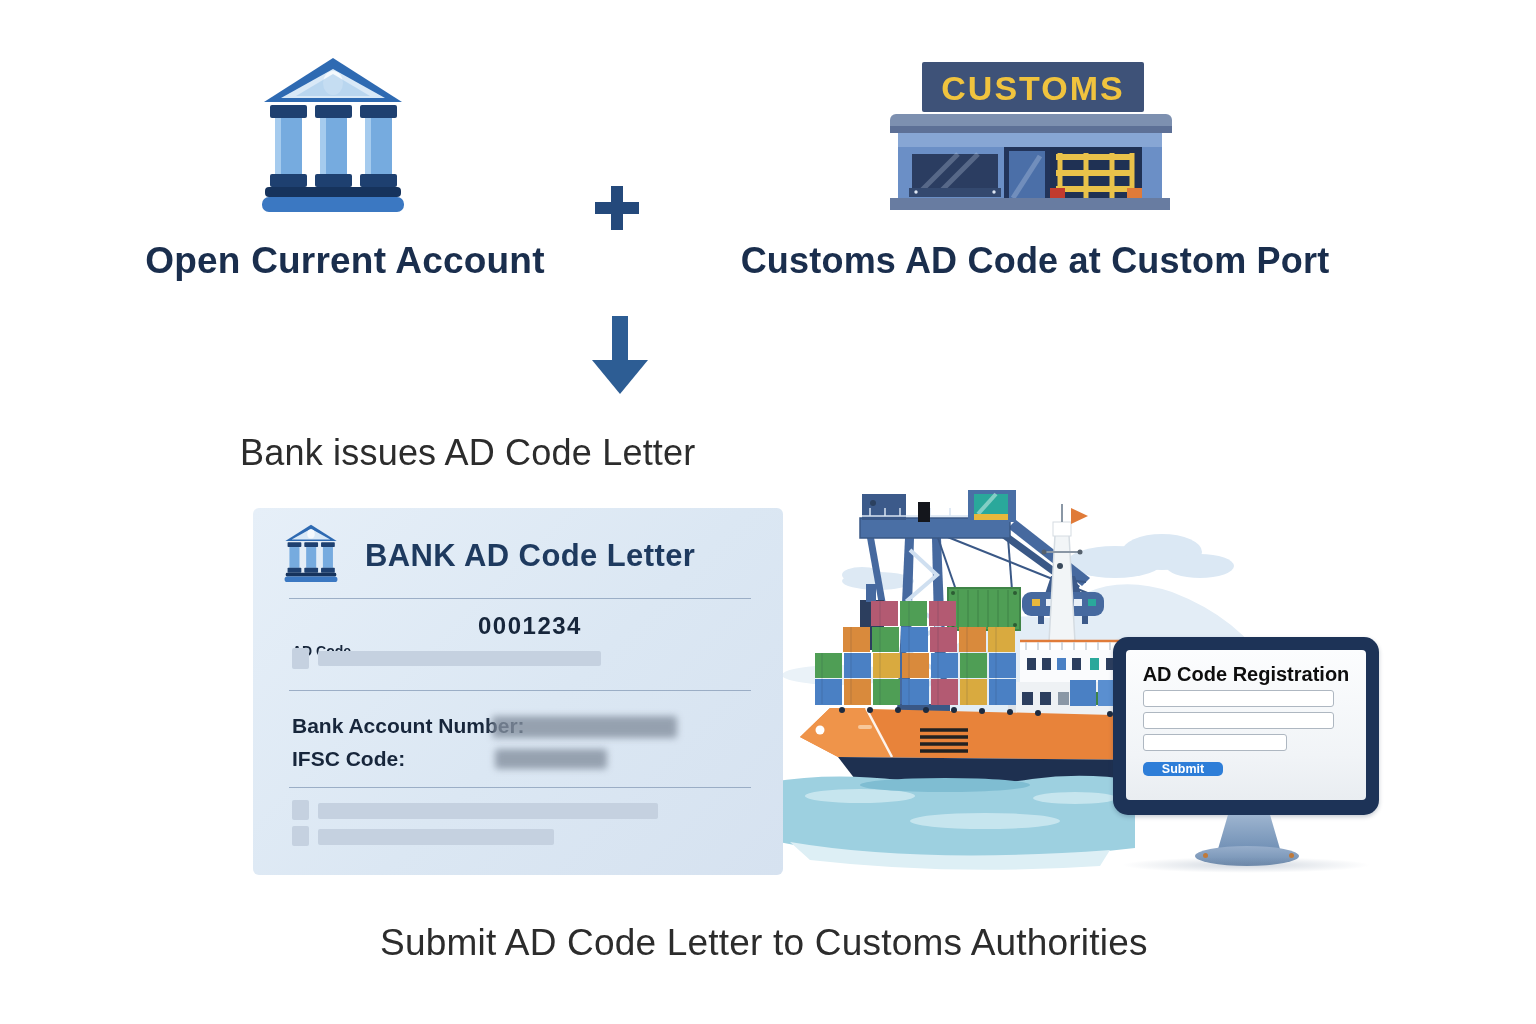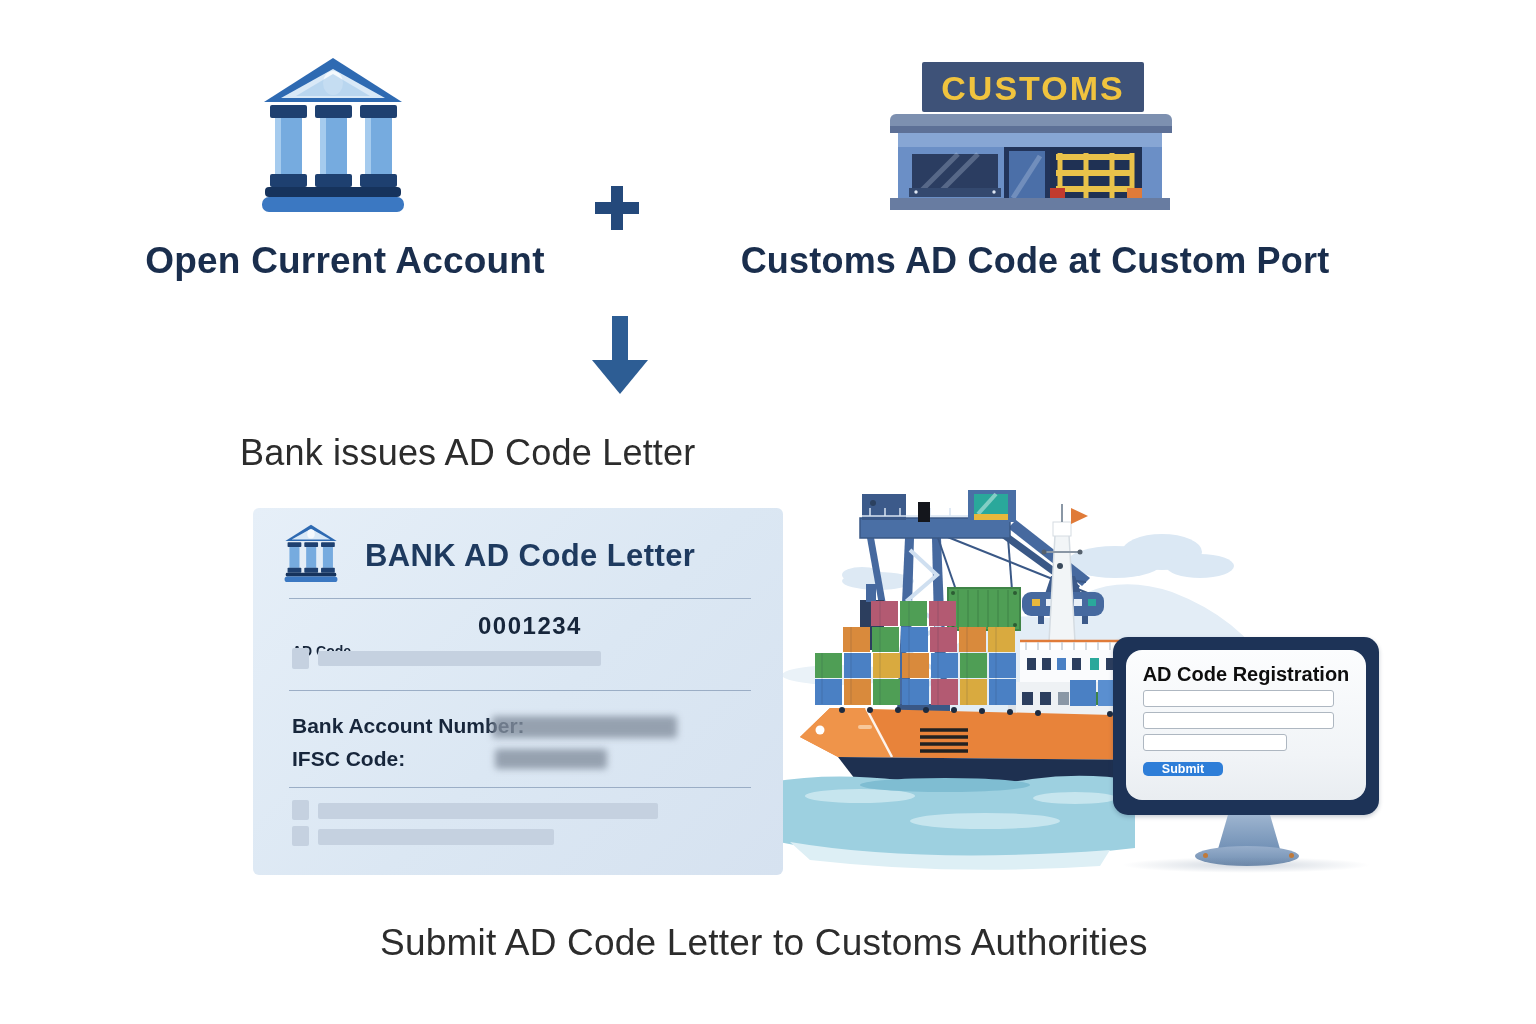--- a/index.html
+++ b/index.html
@@ -16,21 +16,21 @@
   .divider{height:1px;background:#8fa3bd;opacity:.85;}
   .letter-label{font-size:21px;font-weight:bold;color:#17263b;}
   .letter-value{font-size:24px;font-weight:bold;color:#17263b;letter-spacing:1.5px;}
   .ph{background:#c5d1e0;border-radius:2px;}
   .blurbar{background:#85909f;border-radius:3px;filter:blur(3.5px);opacity:.8;}
 
   
   .monitor-wrap{left:1113px;top:637px;width:266px;height:245px;}
   .bezel{left:0;top:0;width:266px;height:178px;background:#1d3357;border-radius:15px;
          box-shadow:0 2px 4px rgba(30,50,80,.25);}
-  .screen{left:13px;top:13px;width:240px;height:150px;border-radius:16px;
+  .screen{left:13px;top:13px;width:240px;height:150px;border-radius:4px;
           background:linear-gradient(180deg,#fcfdfe 0%,#f1f4f7 70%,#e9edf1 100%);}
   .screen-title{left:0;top:13px;width:240px;text-align:center;font-size:20px;font-weight:bold;color:#0e0e0e;}
   .reg-input{left:17px;width:189px;height:15px;background:#fff;border:1.5px solid #aeb7c1;border-radius:3px;}
   .submit-btn{left:17px;top:112px;width:80px;height:14px;background:#2e7ed8;border-radius:5px;
               color:#fff;font-size:12.5px;font-weight:bold;display:flex;align-items:center;justify-content:center;}
   .stand-neck{left:105px;top:178px;width:62px;height:34px;background:linear-gradient(180deg,#9db4cf,#7291b6);
               clip-path:polygon(16% 0,84% 0,100% 100%,0 100%);}
   .stand-base{left:82px;top:209px;width:104px;height:20px;border-radius:50%;
               background:linear-gradient(180deg,#97aecb,#6d8cb0);}
   .stand-shadow{left:8px;top:220px;width:250px;height:16px;border-radius:50%;

